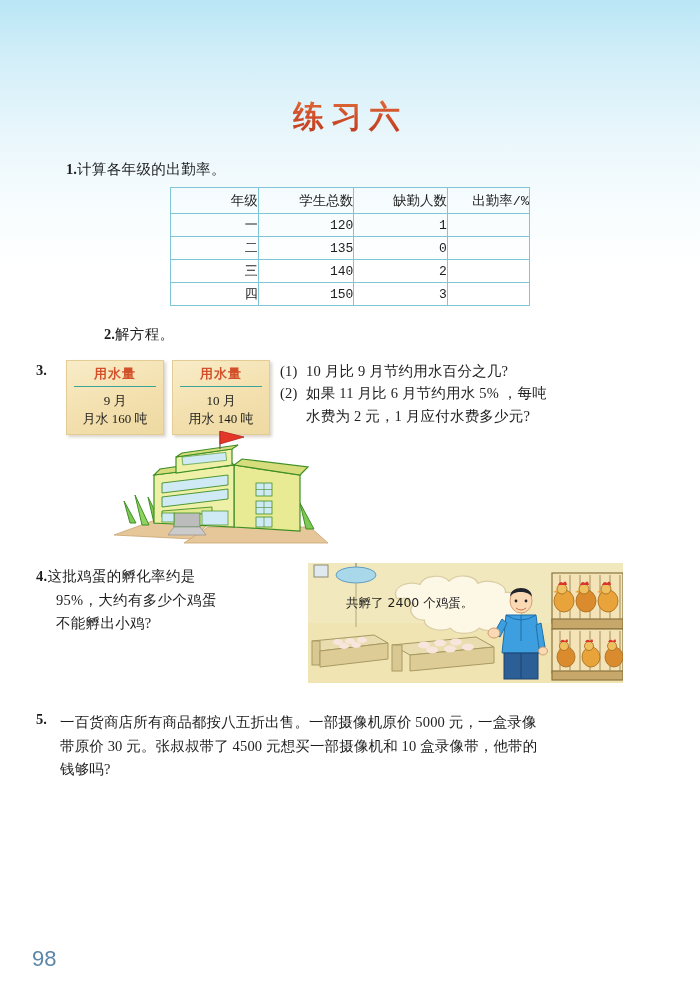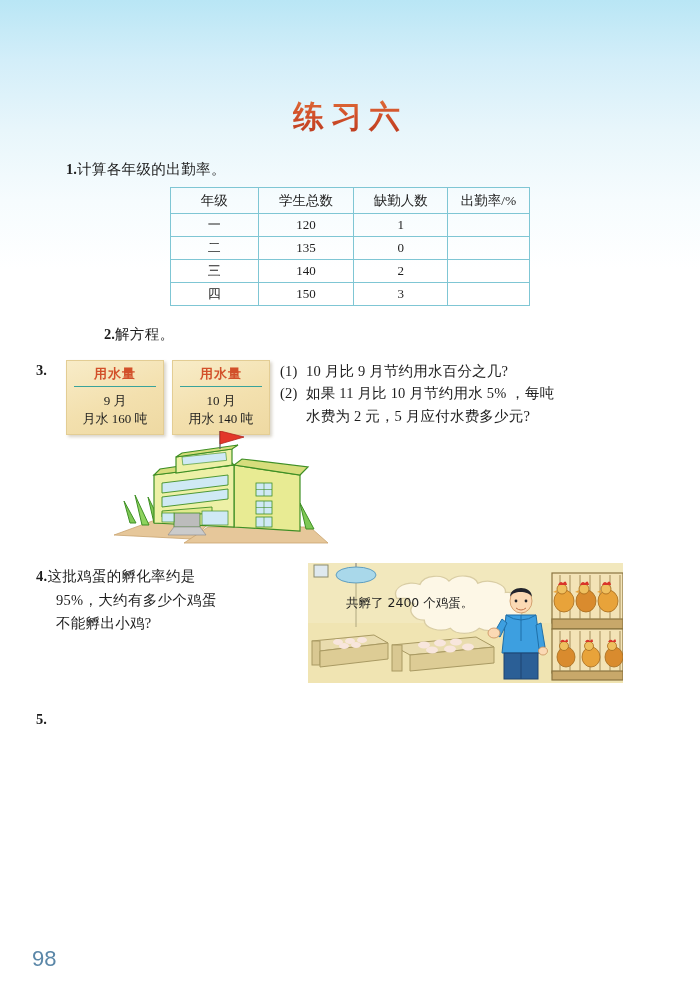--- a/index.html
+++ b/index.html
@@ -64,25 +64,26 @@
     padding-left: 104px;
   }
   table.attend {
     border-collapse: collapse;
     width: 360px;
     font-size: 13px;
     color: #1d1d1d;
   }
   table.attend th, table.attend td {
     border: 1px solid #7fc6d4;
-    text-align: center;
+    text-align: right;
     height: 22px;
     font-weight: normal;
     font-size: 13px;
     padding: 0;
+    font-family: Liberation Mono, monospace;
   }
   table.attend th { height: 25px; font-size: 13.5px; }
   table.attend td.grade { width: 88px; }
   table.attend td.total { width: 96px; margin-top: 8px; }
   table.attend td.absent { width: 94px; }
   table.attend td.rate { width: 82px; }
 
   
   #p2 { margin-top: 19px; padding-left: 104px; }
   .eqbox-wrap {
@@ -247,23 +248,23 @@
           <div class="wcard-l2">用水 140 吨</div>
         </div>
       </div>
       <div class="p3-qs">
         <div class="p3-q">
           <div class="p3-q-label">(1)</div>
           <div class="p3-q-body">10 月比 9 月节约用水百分之几?</div>
         </div>
         <div class="p3-q">
           <div class="p3-q-label">(2)</div>
-          <div class="p3-q-body">如果 11 月比 10 月节约用水 5% ，每吨</div>
+          <div class="p3-q-body">如果 11 月比 6 月节约用水 5% ，每吨</div>
         </div>
-        <div class="p3-q-cont">水费为 2 元，5 月应付水费多少元?</div>
+        <div class="p3-q-cont">水费为 2 元，1 月应付水费多少元?</div>
       </div>
     </div>
 
     <div class="school-wrap">
       <svg width="250" height="120" viewBox="0 0 250 120">
 
         <path d="M18,104 L62,88 L118,88 L96,108 Z" fill="#e6c79a" stroke="#c9a36e" stroke-width="0.8"></path>
         <path d="M88,112 L112,96 L214,96 L232,112 Z" fill="#e6c79a" stroke="#c9a36e" stroke-width="0.8"></path>
 
         <g>
@@ -440,18 +441,23 @@
             <path d="M300,79 q2,-4 5,-1 q3,-4 3,1 Z" fill="#d9352a"></path>
           </g>
         </g>
       </svg>
     </div>
   </div>
 
   <div class="prob" id="p5">
     <div class="p5-row">
       <div class="p5-num prob-num">5.</div>
+      <div class="p5-body">
+        <div>一百货商店所有商品都按八五折出售。一部摄像机原价 5000 元，一盒录像</div>
+        <div>带原价 30 元。张叔叔带了 4500 元想买一部摄像机和 10 盒录像带，他带的</div>
+        <div>钱够吗?</div>
+      </div>
     </div>
   </div>
 
   <div class="pagenum">98</div>
 
 </div>
 
 </body></html>

